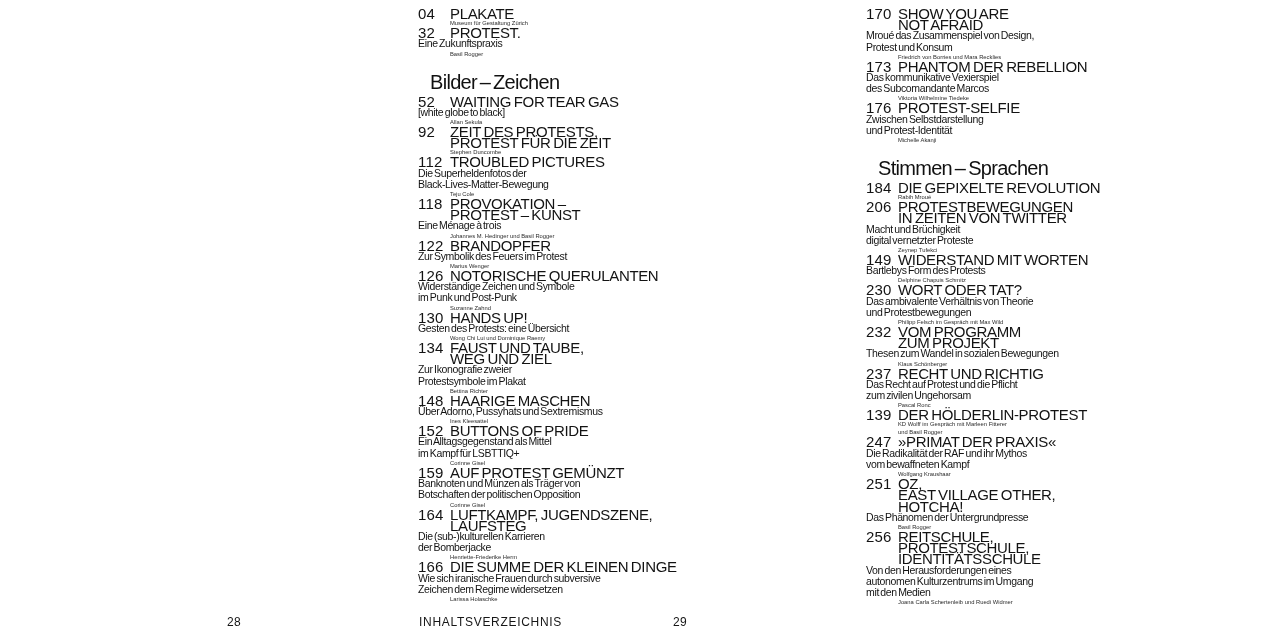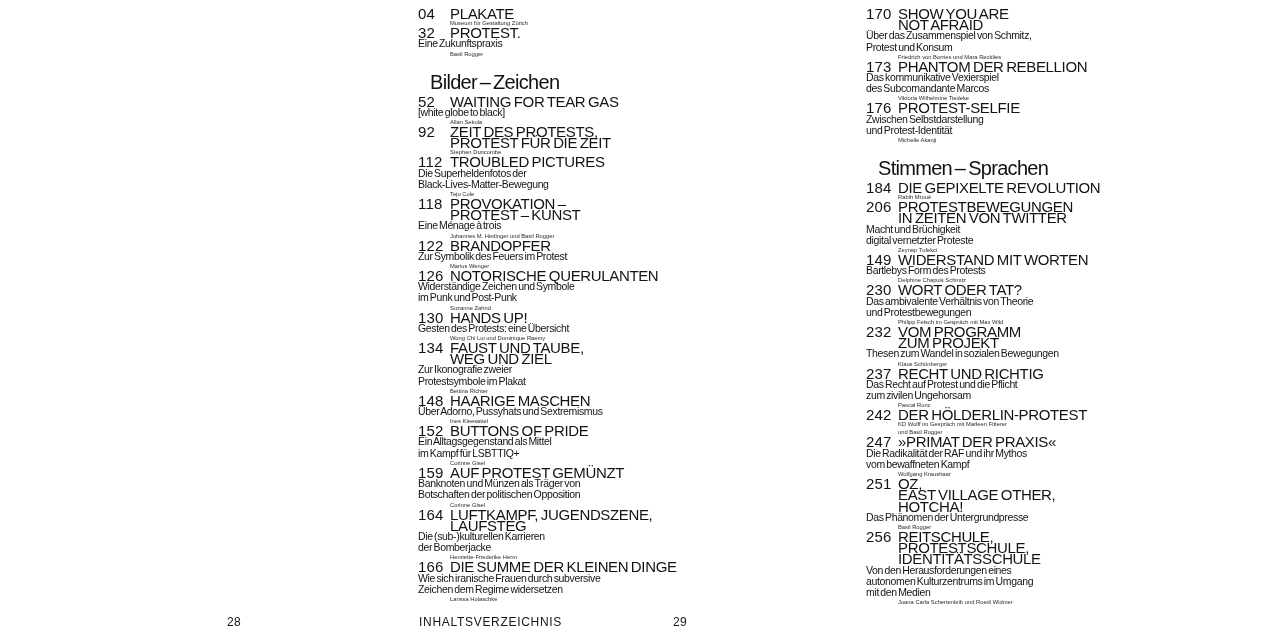--- a/index.html
+++ b/index.html
@@ -148,21 +148,21 @@
         <div class="entry-row"><span class="entry-num">166</span><span>DIE SUMME DER KLEINEN DINGE</span></div>
         <div class="subtitle-line">Wie sich iranische Frauen durch subversive</div>
         <div class="subtitle-line">Zeichen dem Regime widersetzen</div>
         <div class="author-line">Larissa Holaschke</div>
       </div>
     </div>
   <div class="toc-col" id="col-right">
       <div class="toc-entry">
         <div class="entry-row"><span class="entry-num">170</span><span>SHOW YOU ARE</span></div>
         <div class="entry-row"><span>NOT AFRAID</span></div>
-        <div class="subtitle-line">Über das Zusammenspiel von Schmitz,</div>
+        <div class="subtitle-line">Mroué das Zusammenspiel von Design,</div>
         <div class="subtitle-line">Protest und Konsum</div>
         <div class="author-line">Friedrich von Borries und Mara Recklies</div>
       </div>
       <div class="toc-entry">
         <div class="entry-row"><span class="entry-num">173</span><span>PHANTOM DER REBELLION</span></div>
         <div class="subtitle-line">Das kommunikative Vexierspiel</div>
         <div class="subtitle-line">des Subcomandante Marcos</div>
         <div class="author-line">Viktoria Wilhelmine Tiedeke</div>
       </div>
       <div class="toc-entry">
@@ -200,21 +200,21 @@
         <div class="subtitle-line">Thesen zum Wandel in sozialen Bewegungen</div>
         <div class="author-line">Klaus Schönberger</div>
       </div>
       <div class="toc-entry">
         <div class="entry-row"><span class="entry-num">237</span><span>RECHT UND RICHTIG</span></div>
         <div class="subtitle-line">Das Recht auf Protest und die Pflicht</div>
         <div class="subtitle-line">zum zivilen Ungehorsam</div>
         <div class="author-line">Pascal Ronc</div>
       </div>
       <div class="toc-entry">
-        <div class="entry-row"><span class="entry-num">242</span><span>DER HÖLDERLIN-PROTEST</span></div>
+        <div class="entry-row"><span class="entry-num">139</span><span>DER HÖLDERLIN-PROTEST</span></div>
         <div class="author-line">KD Wolff im Gespräch mit Marleen Fitterer</div>
         <div class="author-line">und Basil Rogger</div>
       </div>
       <div class="toc-entry">
         <div class="entry-row"><span class="entry-num">247</span><span>»PRIMAT DER PRAXIS«</span></div>
         <div class="subtitle-line">Die Radikalität der RAF und ihr Mythos</div>
         <div class="subtitle-line">vom bewaffneten Kampf</div>
         <div class="author-line">Wolfgang Kraushaar</div>
       </div>
       <div class="toc-entry">

